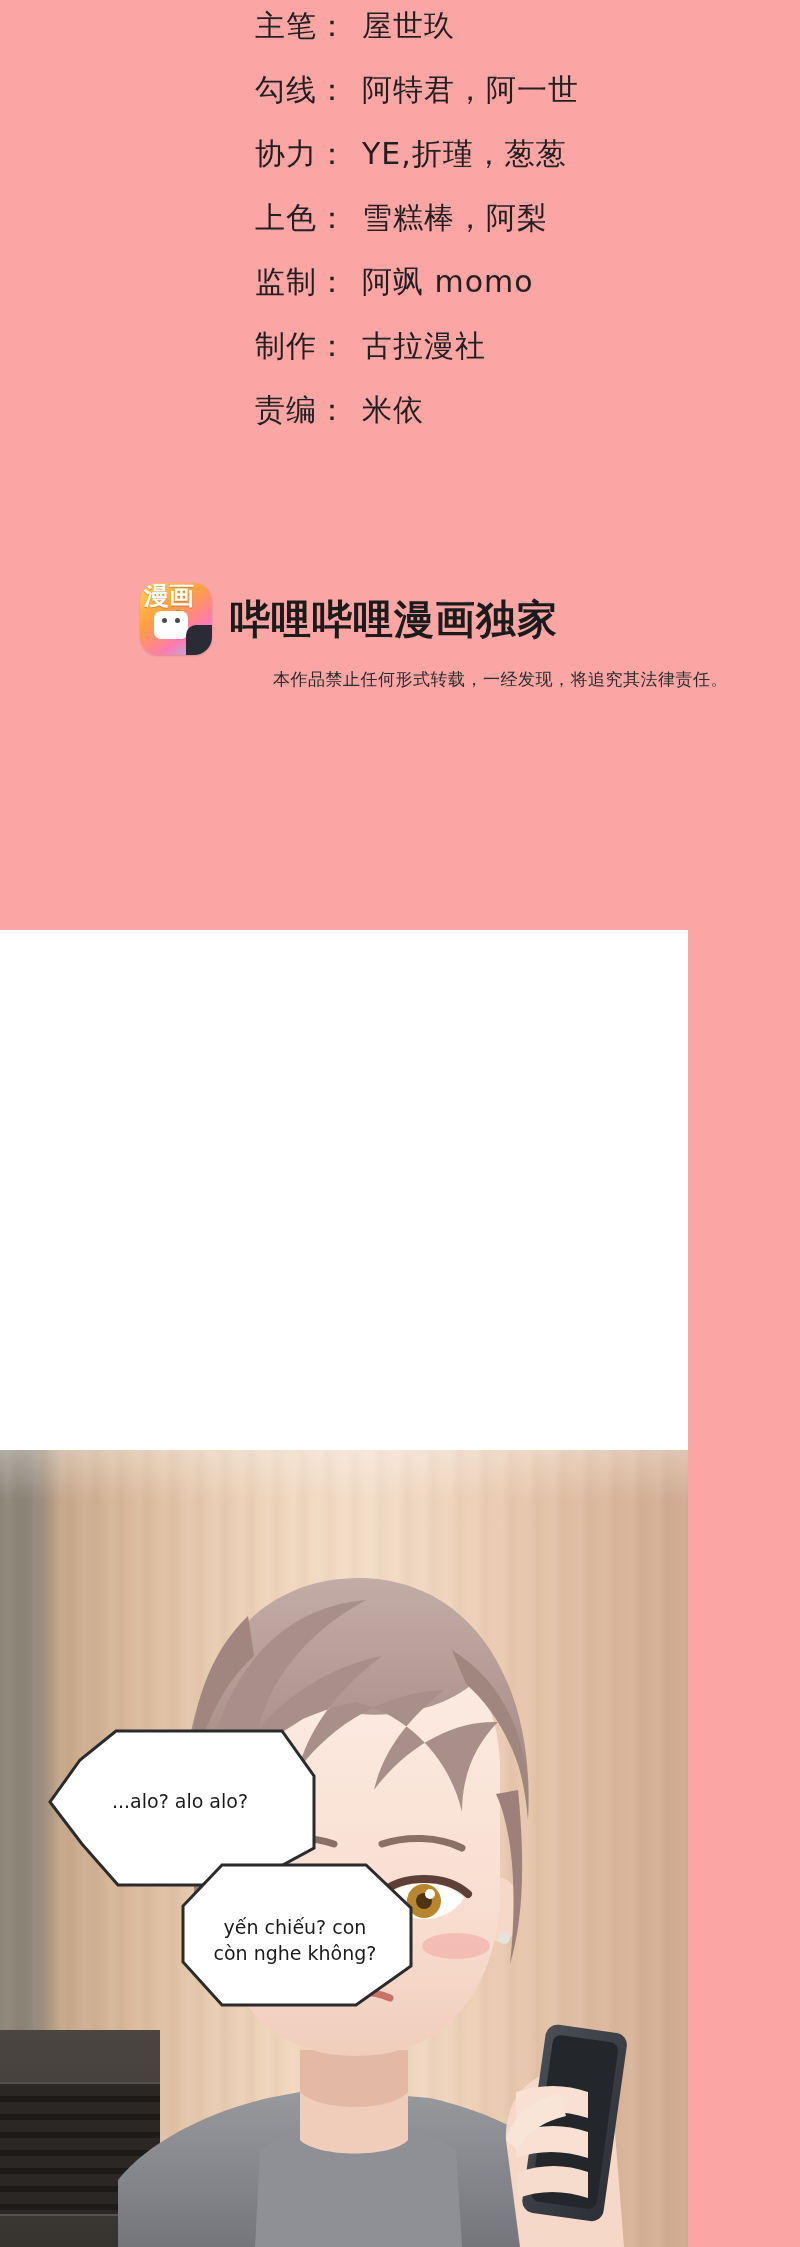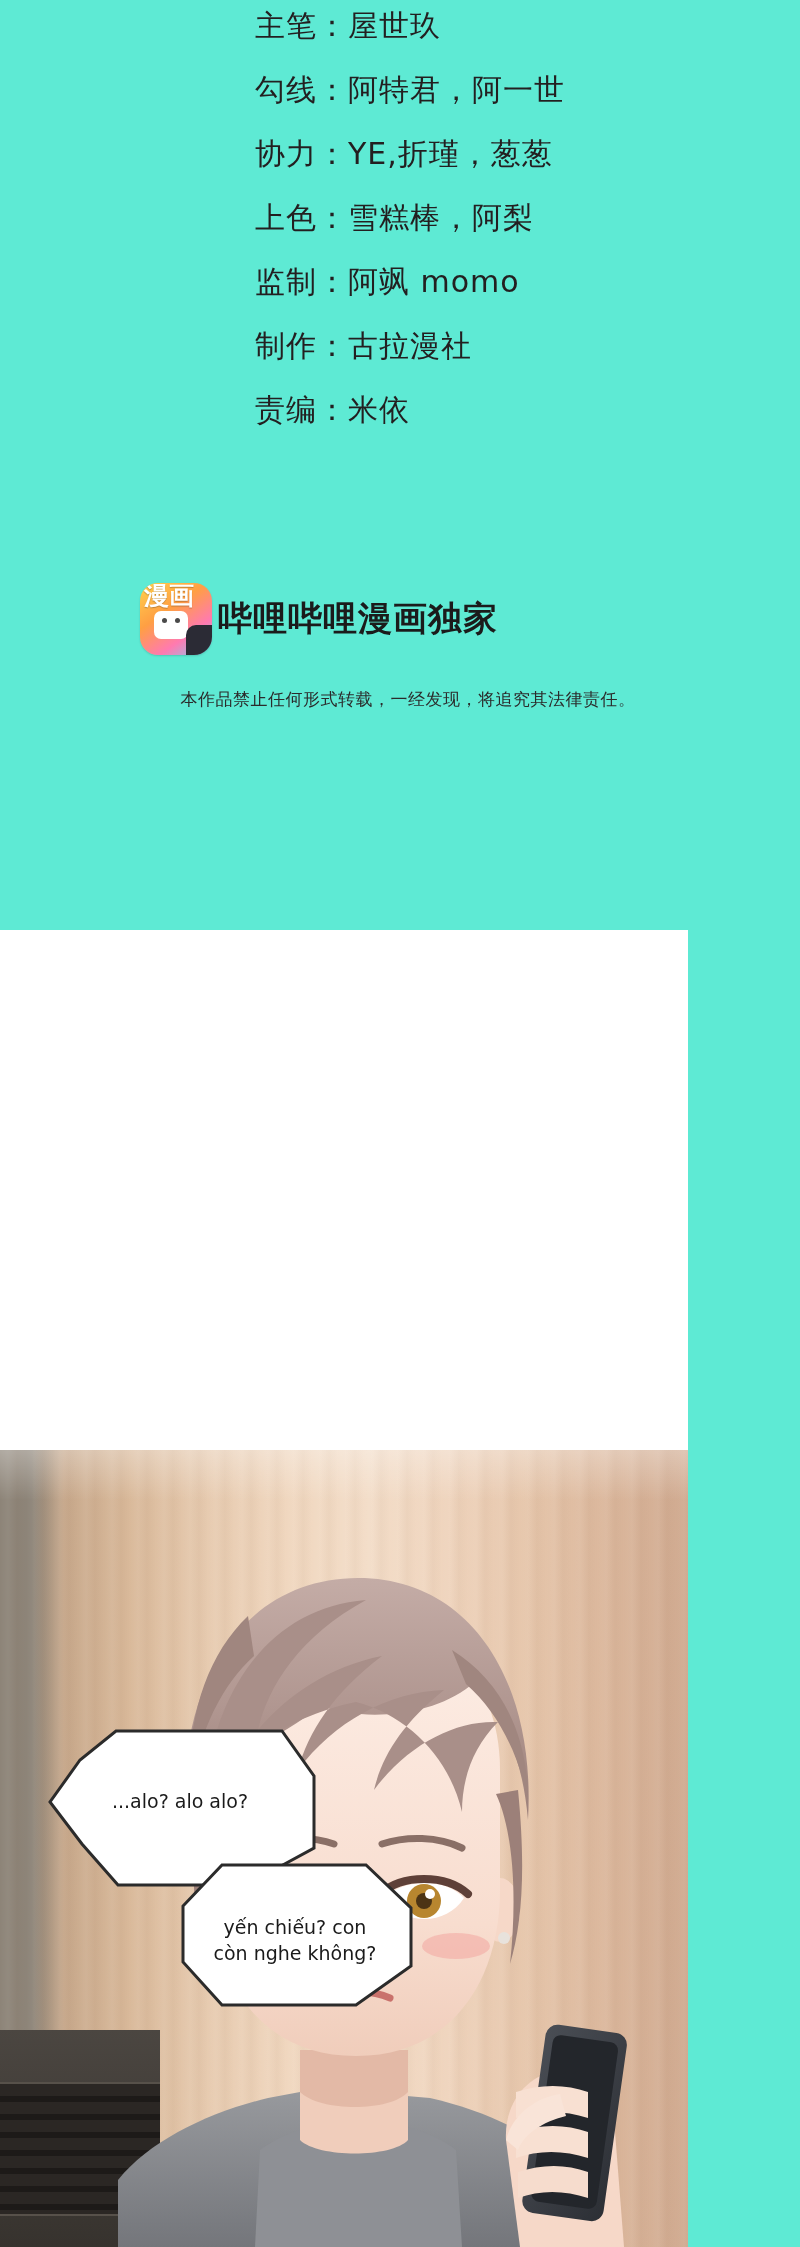--- a/index.html
+++ b/index.html
@@ -8,21 +8,21 @@
     background: #ffffff;
   }
   body {
     font-family: "Liberation Sans", sans-serif;
   }
   .page {
     position: relative;
     width: 800px;
     height: 2247px;
     overflow: hidden;
-    background: #5eead4;
+    background: #fca5a5;
   }
 
   
   .credits {
     position: absolute;
     left: 0;
     top: 0;
     width: 800px;
     padding-top: 6px;
   }
@@ -34,21 +34,21 @@
     font-size: 30px;
     color: #231f20;
     font-family: "DejaVu Sans", sans-serif;
     letter-spacing: 1px;
   }
   .credit-label {
     white-space: nowrap;
   }
   .credit-value {
     white-space: nowrap;
-    margin-left: 0;
+    margin-left: 14px;
   }
 
   
   .brand-row {
     position: absolute;
     left: 140px;
     top: 583px;
     display: flex;
     align-items: center;
   }
@@ -98,33 +98,33 @@
   .brand-logo .logo-dark {
     position: absolute;
     right: 0;
     bottom: 0;
     width: 26px;
     height: 30px;
     background: #2b2b35;
     border-top-left-radius: 10px;
   }
   .brand-text {
-    margin-left: 6px;
-    font-size: 34px;
+    margin-left: 18px;
+    font-size: 40px;
     font-weight: bold;
     color: #1b1b1b;
     font-family: "DejaVu Sans", sans-serif;
     letter-spacing: 1px;
   }
   .legal-note {
     position: absolute;
     left: 88px;
-    top: 688px;
+    top: 668px;
     width: 640px;
-    text-align: center;
+    text-align: right;
     font-size: 17px;
     color: #2b2b2b;
     font-family: "DejaVu Sans", sans-serif;
     letter-spacing: 0.5px;
   }
 
   
   .panel {
     position: absolute;
     left: 0;

